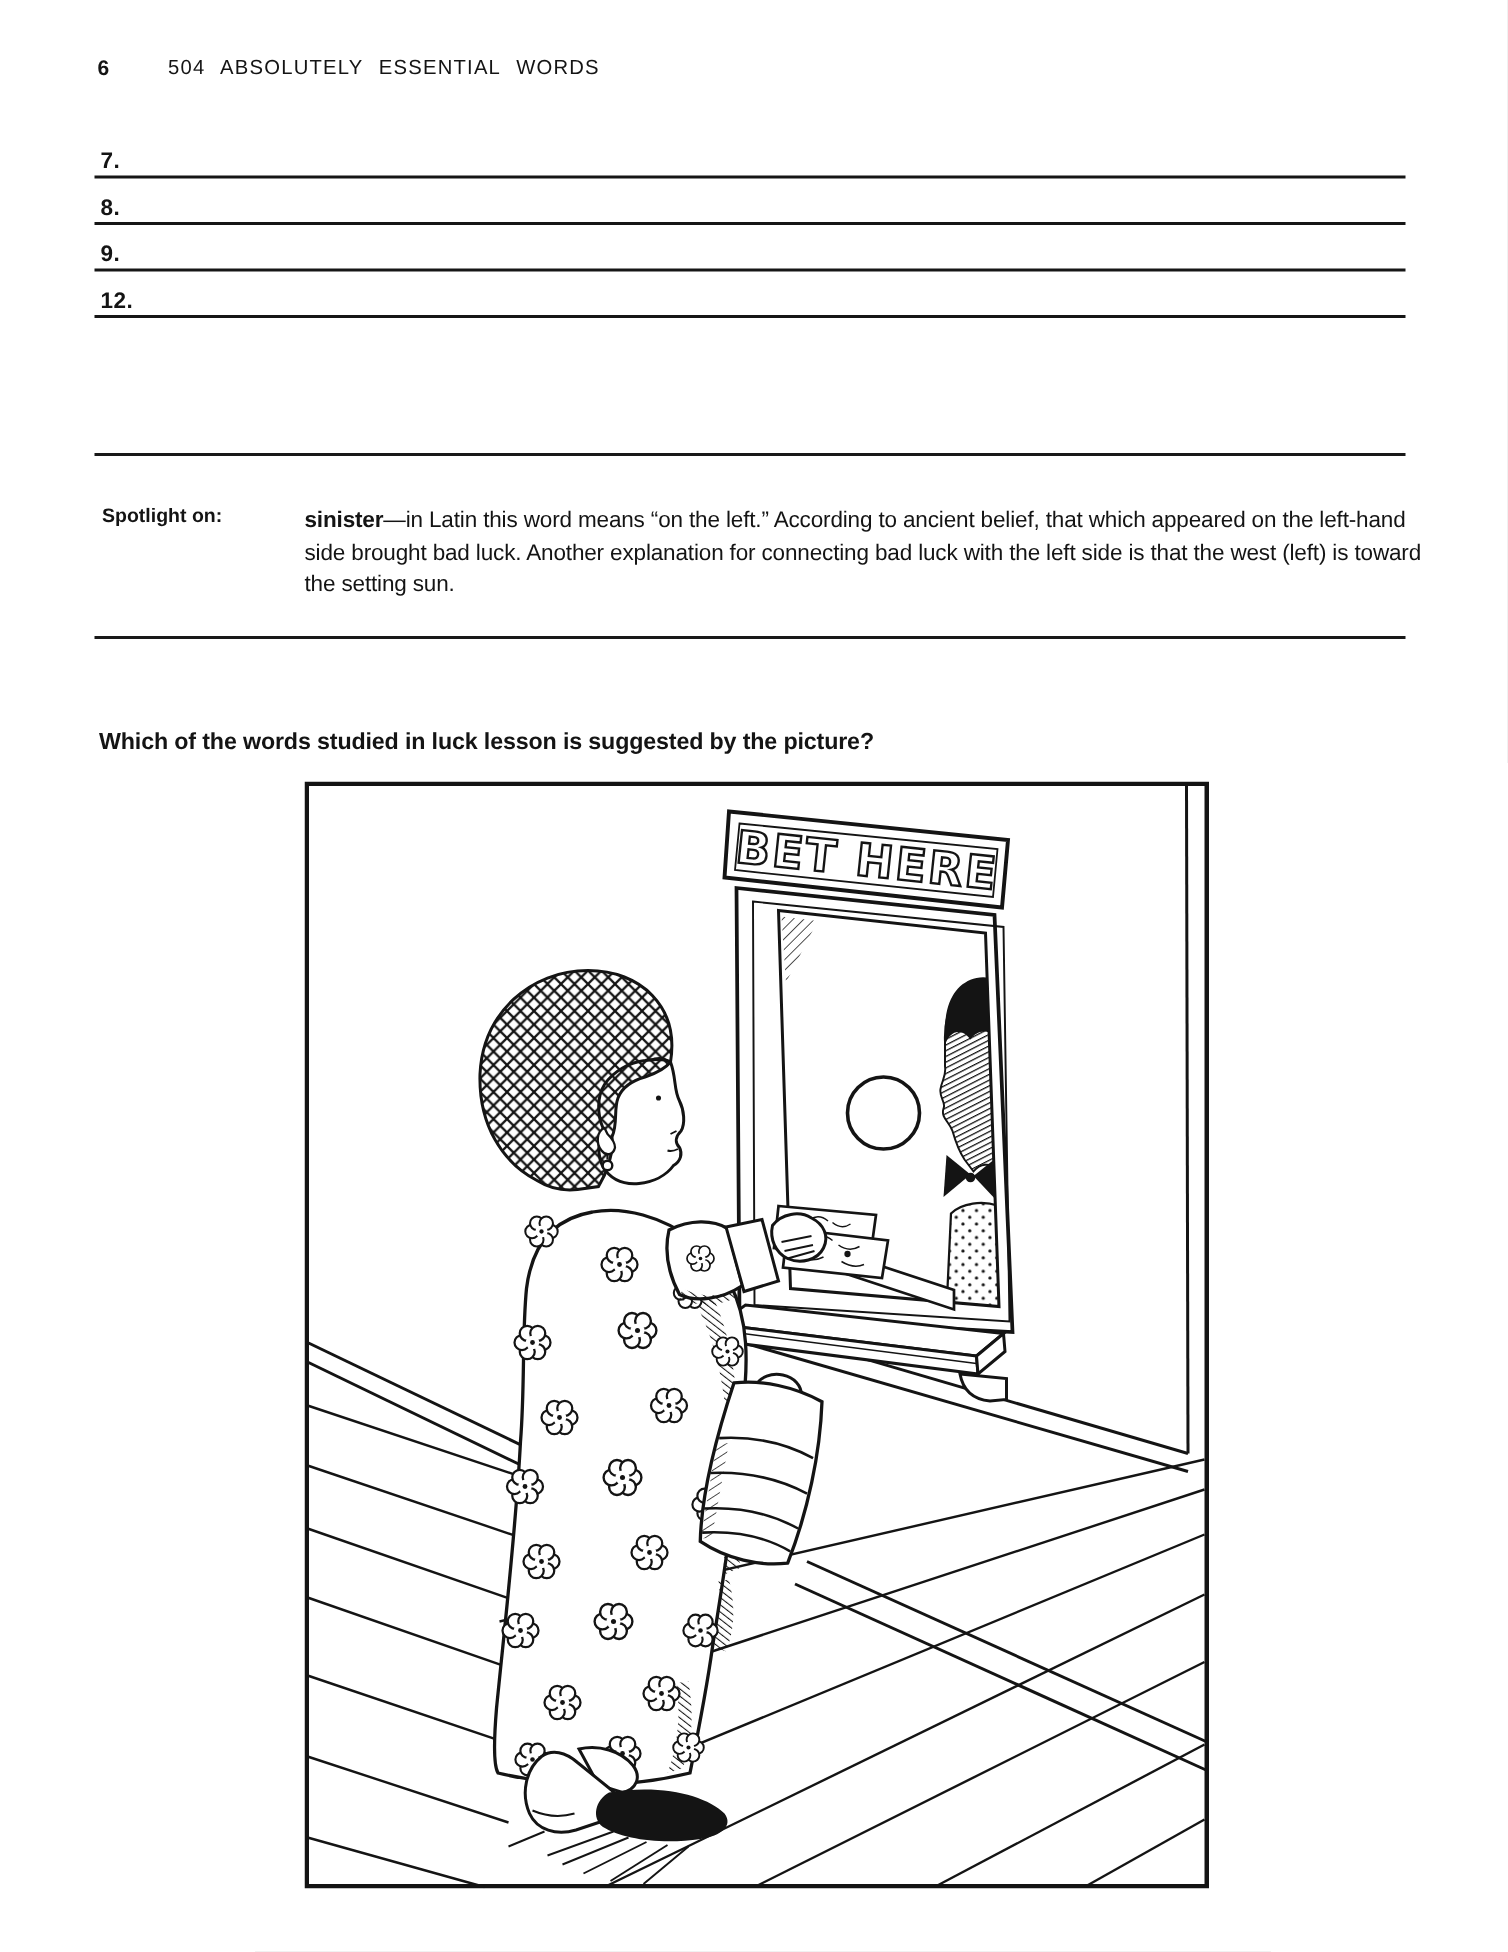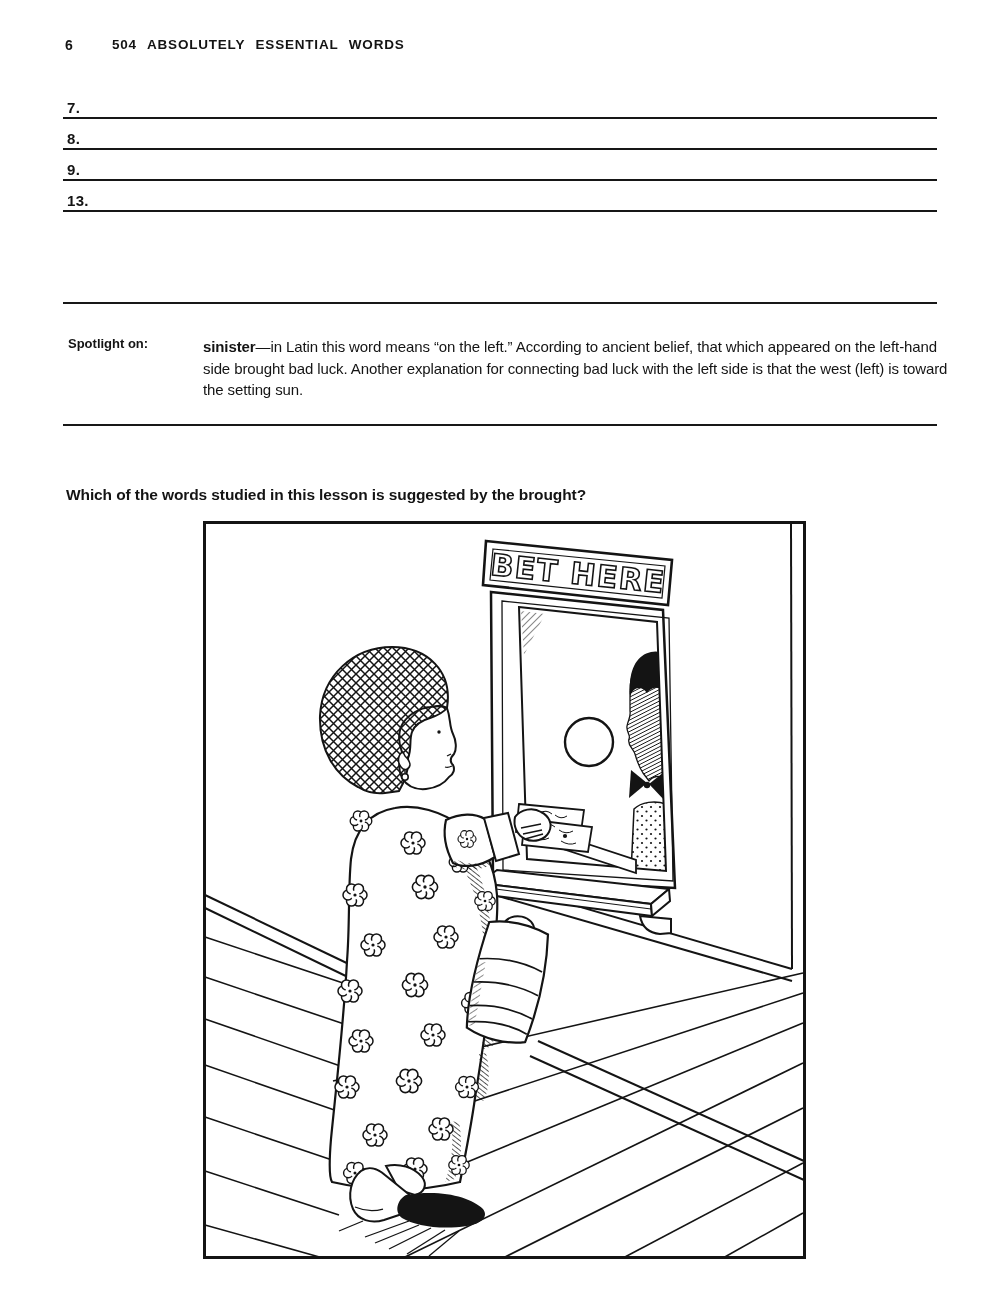--- a/index.html
+++ b/index.html
@@ -8,21 +8,21 @@
     background:#ffffff; color:#141414;
     font-family:"Liberation Sans", sans-serif;
     overflow:hidden;
   }
   .hdr-num{
     position:absolute; left:65px; top:37px;
     font-size:14px; font-weight:700; letter-spacing:.3px;
   }
   .hdr-title{
     position:absolute; left:112px; top:37px;
-    font-size:13.5px; font-weight:700; letter-spacing:.8px; word-spacing:6px;
+    font-size:13.5px; font-weight:400; letter-spacing:.8px; word-spacing:6px;
   }
   .answers{position:absolute; left:63px; top:88px; width:874px;}
   .answer-row{
     position:relative; height:29px;
     border-bottom:2px solid #161616;
     display:flex; align-items:flex-end;
   }
   .answer-row .num{
     font-size:15px; font-weight:700; line-height:1;
     padding:0 0 2px 4px; letter-spacing:.3px;
@@ -62,32 +62,32 @@
     <div class="answer-row">
         <span class="num">7.</span>
       </div>
     <div class="answer-row">
         <span class="num">8.</span>
       </div>
     <div class="answer-row">
         <span class="num">9.</span>
       </div>
     <div class="answer-row">
-        <span class="num">13.</span>
+        <span class="num">12.</span>
       </div>
   </div>
 
   <div class="rule rule-1"></div>
 
   <div class="spot-label">Spotlight on:</div>
   <div class="spot-text"><b>sinister</b><span>—in Latin this word means “on the left.” According to ancient belief, that which appeared on the left-hand side brought bad luck. Another explanation for connecting bad luck with the left side is that the west (left) is toward the setting sun.</span></div>
 
   <div class="rule rule-2"></div>
 
-  <div class="question">Which of the words studied in this lesson is suggested by the brought?</div>
+  <div class="question">Which of the words studied in luck lesson is suggested by the picture?</div>
 
   <div class="illustration">
   <svg viewBox="0 0 603 738" xmlns="http://www.w3.org/2000/svg">
     <defs>
       <pattern id="hatch" width="5" height="5" patternUnits="userSpaceOnUse" patternTransform="rotate(45)">
         <line x1="0" y1="0" x2="0" y2="5" stroke="#141414" stroke-width="1"></line>
       </pattern>
       <pattern id="hatchD" width="3.8" height="3.8" patternUnits="userSpaceOnUse" patternTransform="rotate(-52)">
         <line x1="0" y1="0" x2="0" y2="3.8" stroke="#141414" stroke-width="1.4"></line>
       </pattern>

